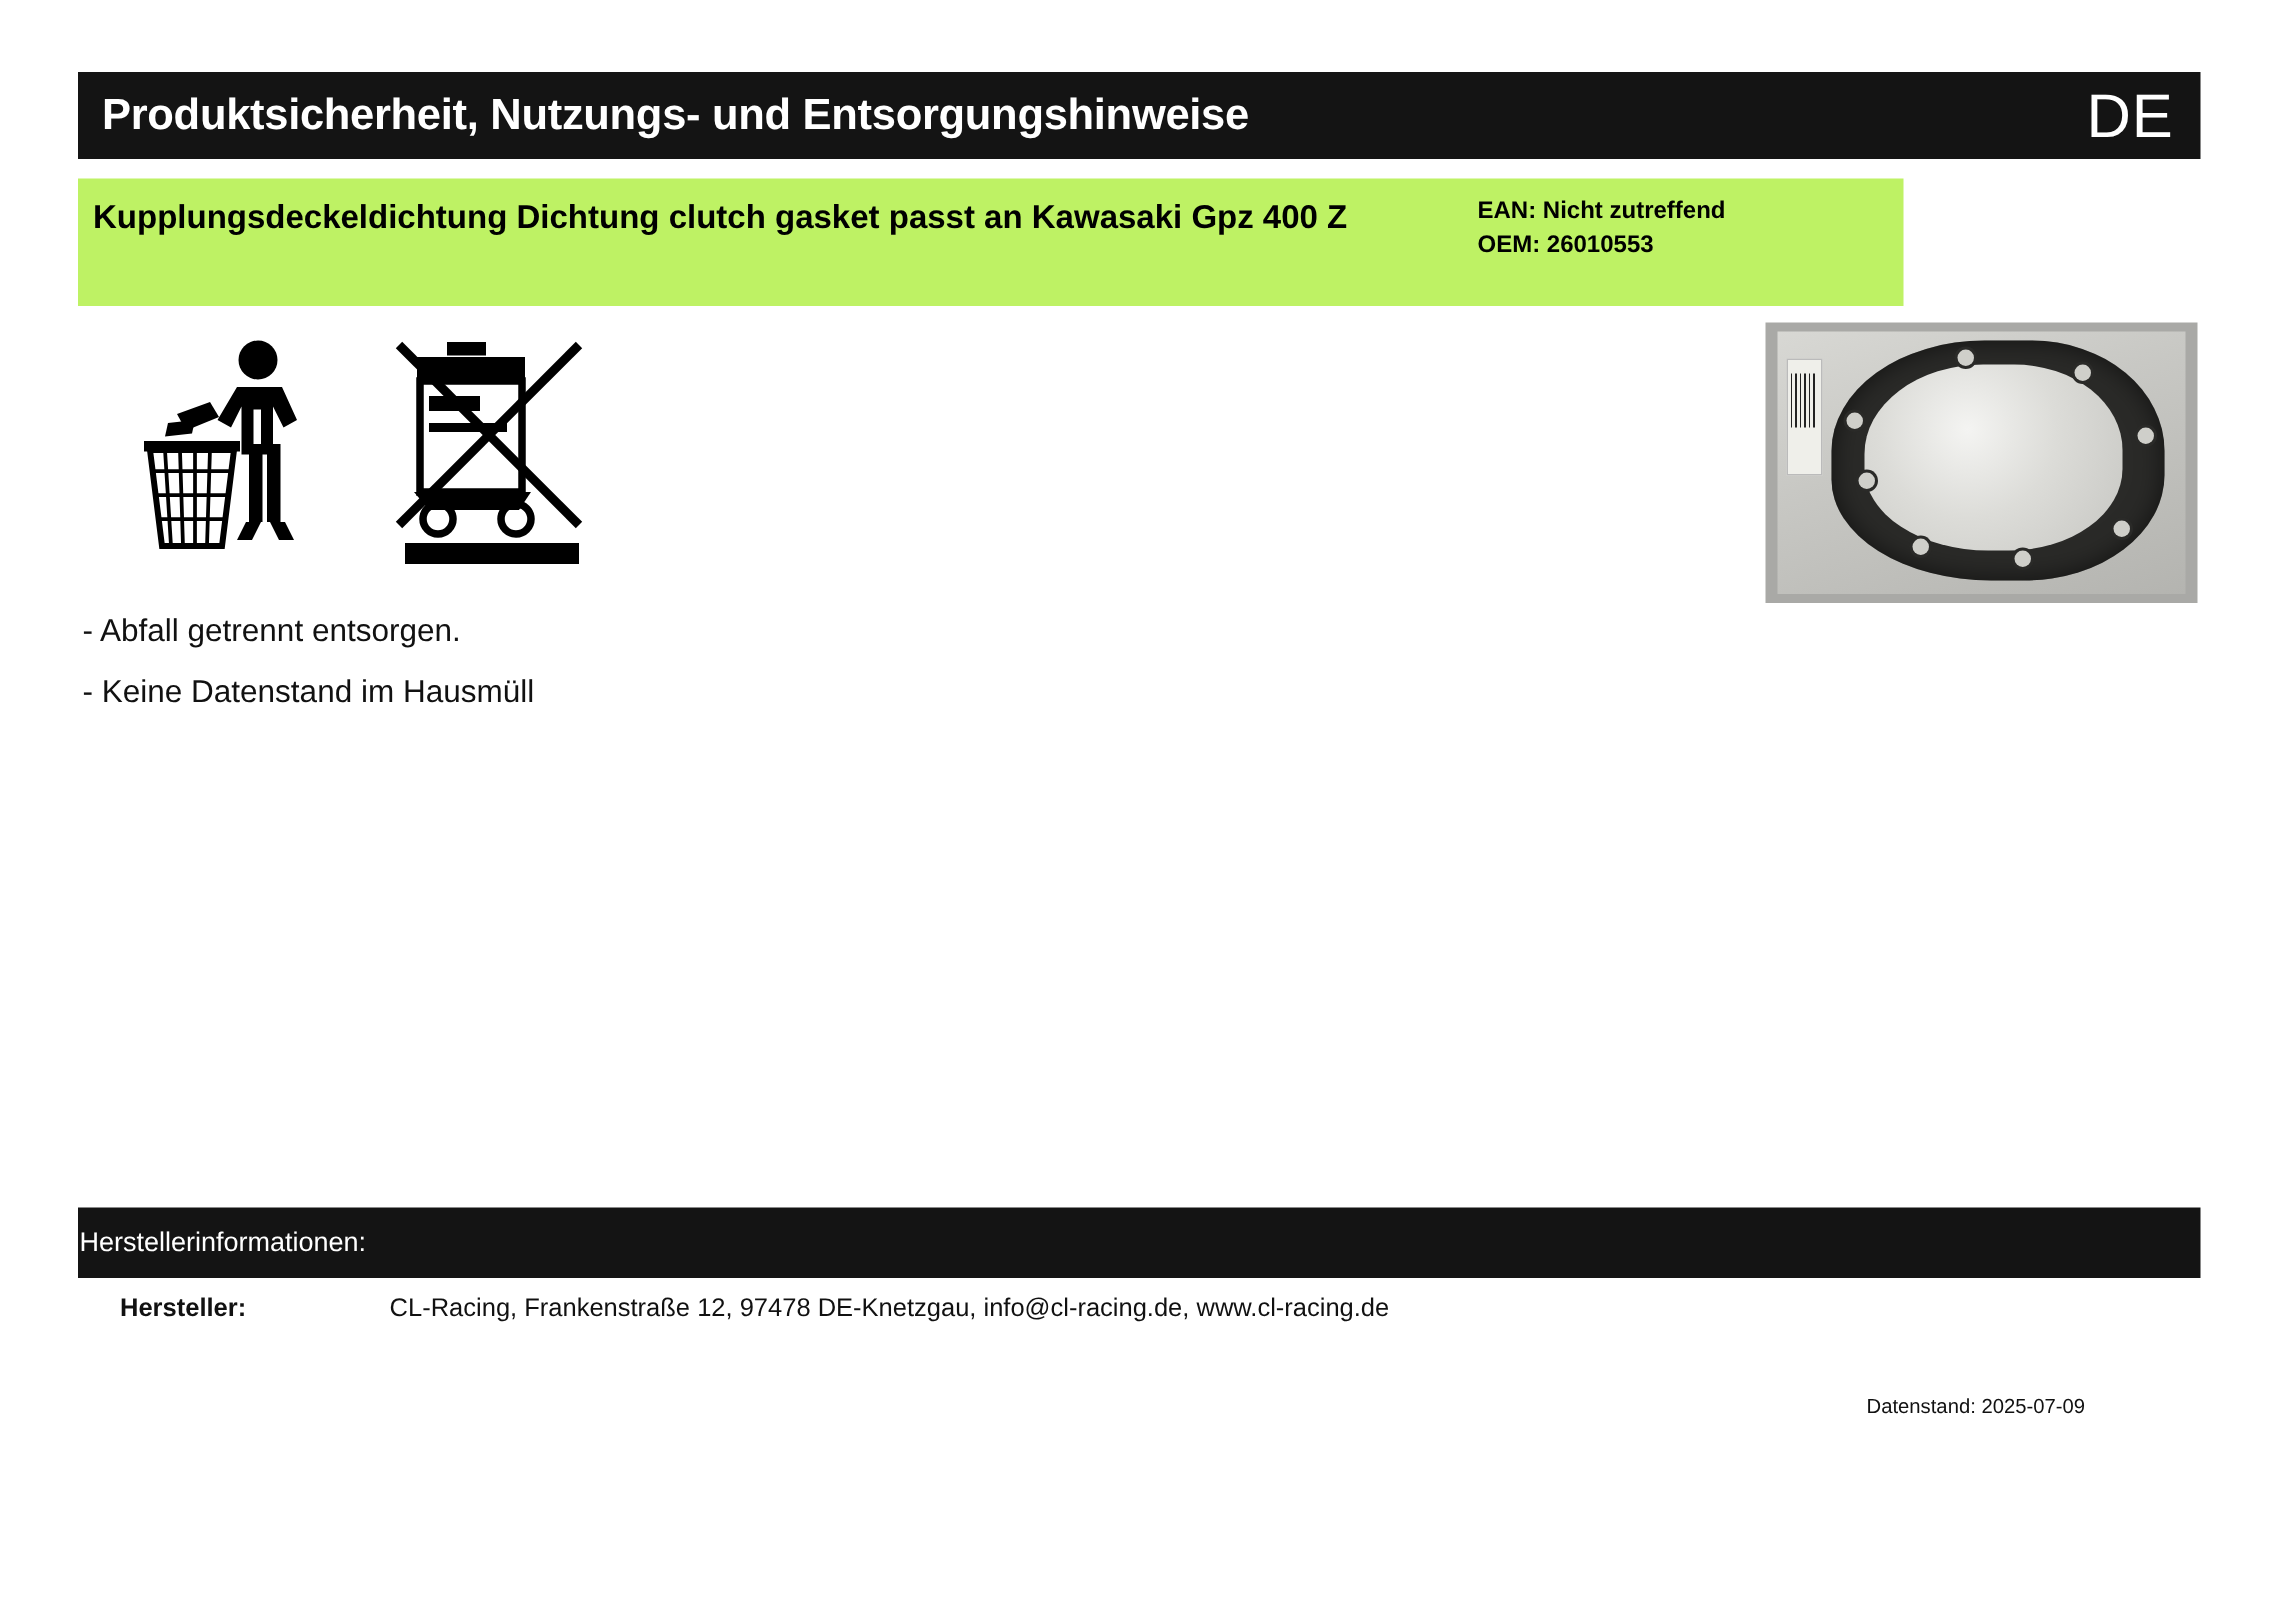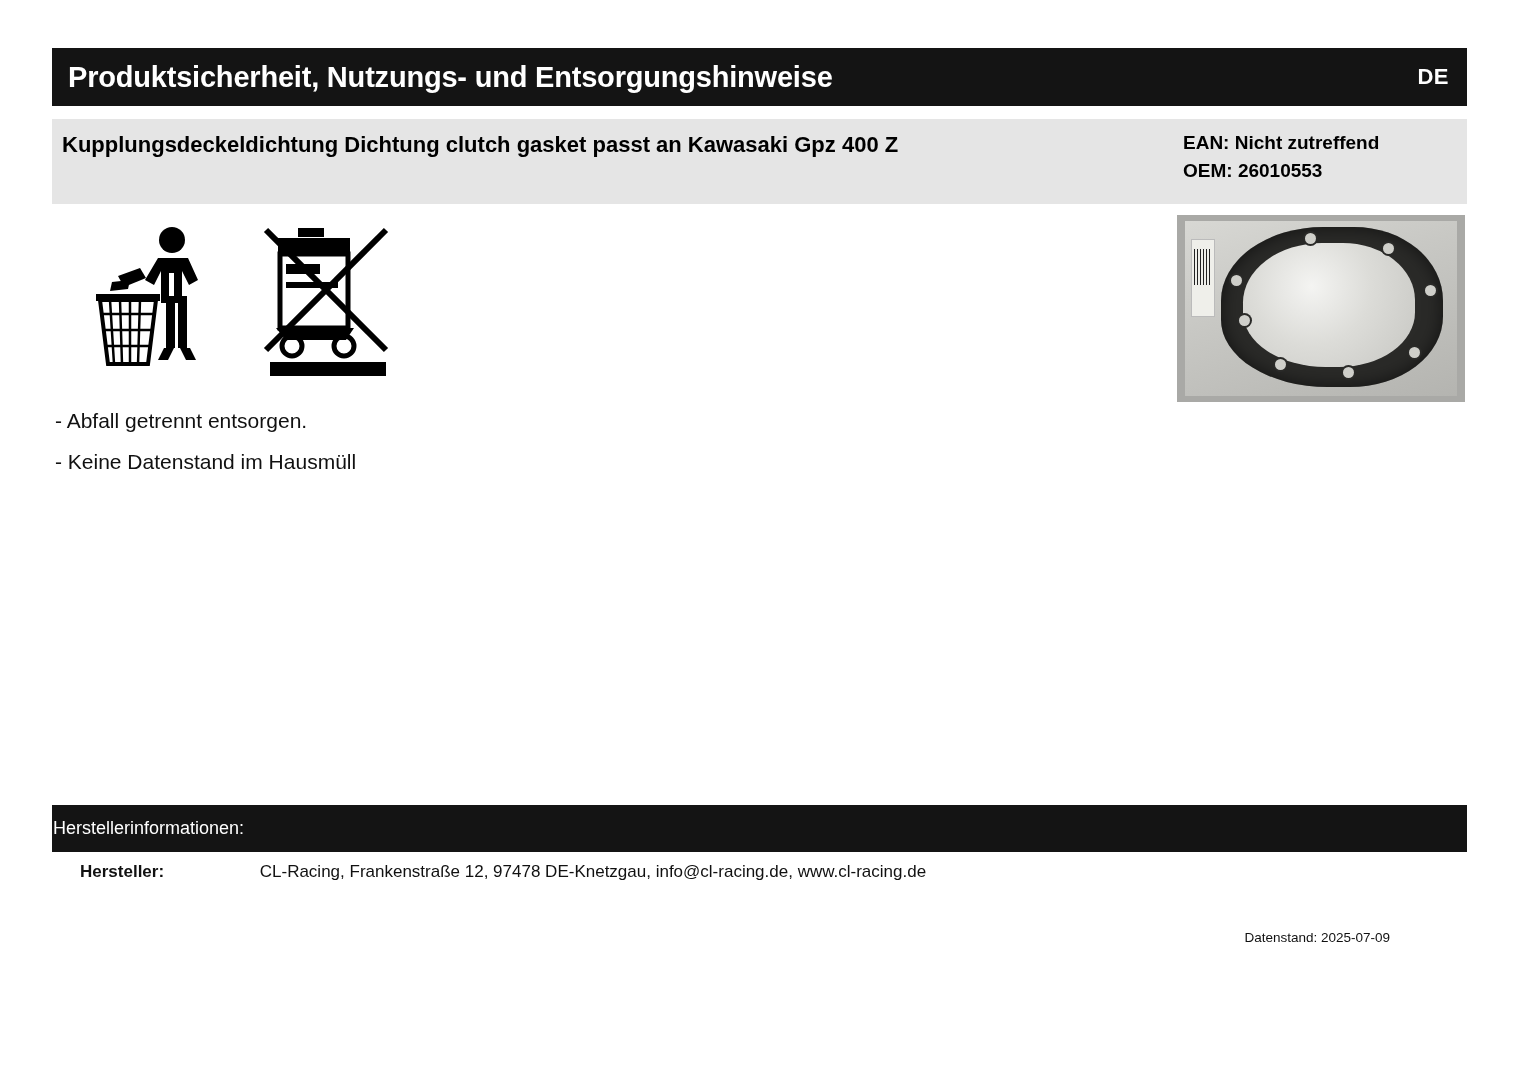--- a/index.html
+++ b/index.html
@@ -37,51 +37,51 @@
     box-sizing: border-box;
     padding: 0 18px 0 16px;
   }
   .header-title {
     font-size: 29px;
     font-weight: bold;
     letter-spacing: -0.2px;
     white-space: nowrap;
   }
   .header-lang {
-    font-size: 22px;
-    font-weight: bold;
+    font-size: 41px;
+    font-weight: normal;
     letter-spacing: 0.5px;
   }
 
   
   .product-band {
     position: absolute;
     left: 52px;
     top: 119px;
-    width: 1415px;
+    width: 1217px;
     height: 85px;
-    background: #e5e5e5;
+    background: #bef264;
     box-sizing: border-box;
   }
   .product-title {
     position: absolute;
     left: 10px;
     top: 10px;
     width: 1080px;
     font-size: 22px;
     font-weight: bold;
     line-height: 1.45;
     color: #000;
   }
   .product-codes {
     position: absolute;
     right: 14px;
     top: 10px;
     text-align: left;
-    font-size: 19px;
+    font-size: 16px;
     font-weight: bold;
     line-height: 1.45;
     width: 270px;
   }
 
   
   .product-photo {
     position: absolute;
     left: 1177px;
     top: 215px;

